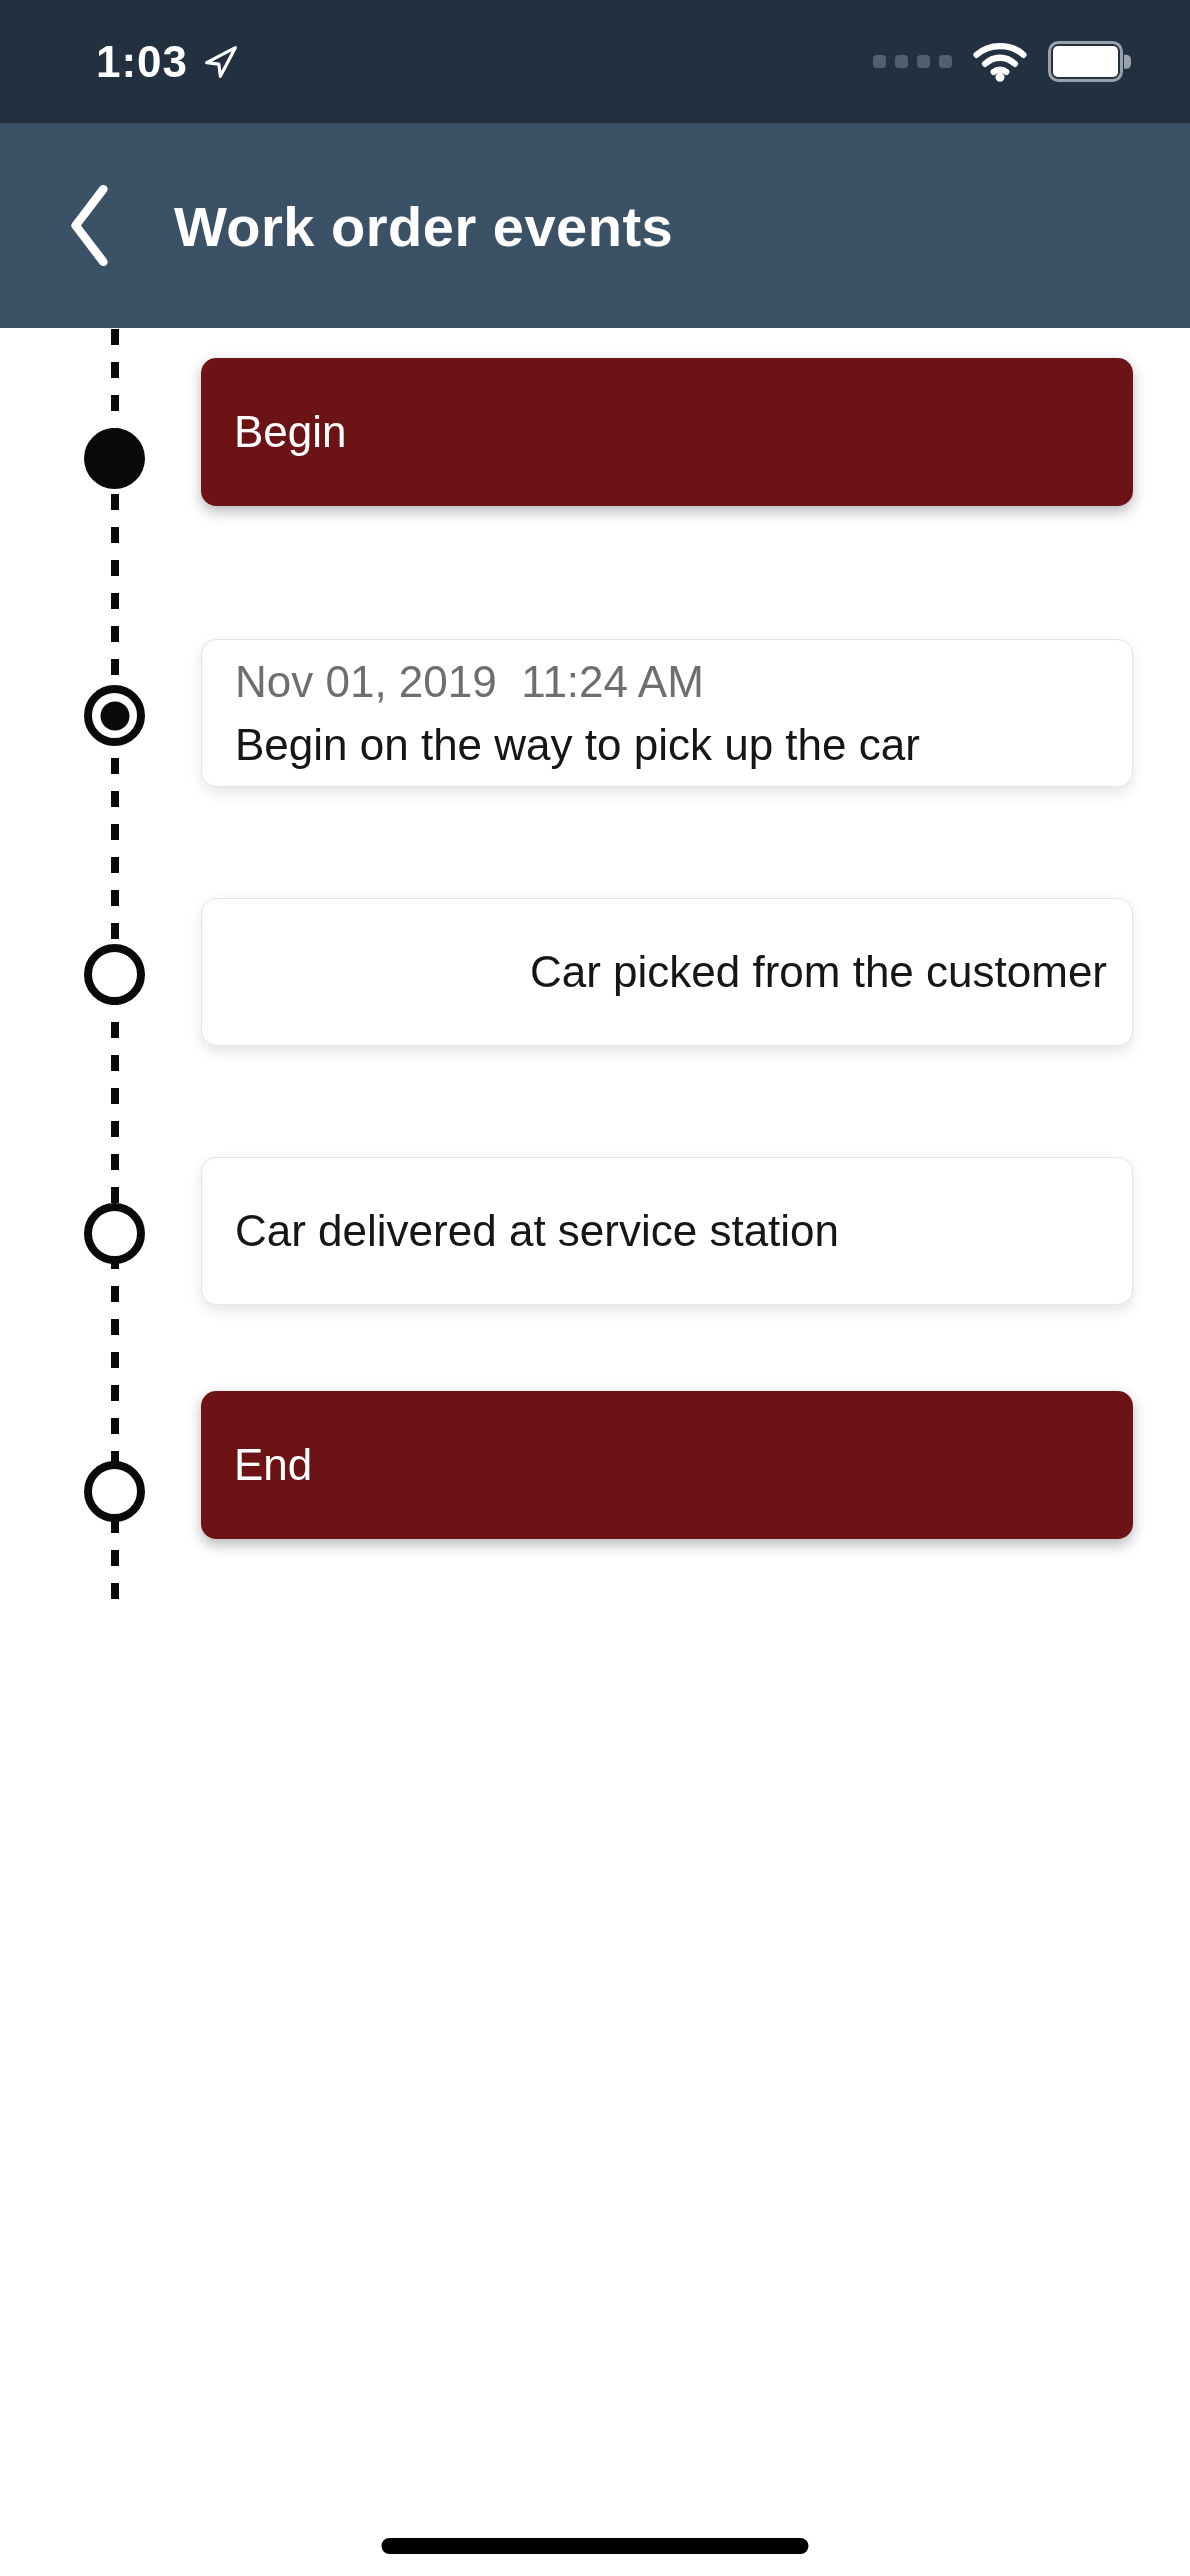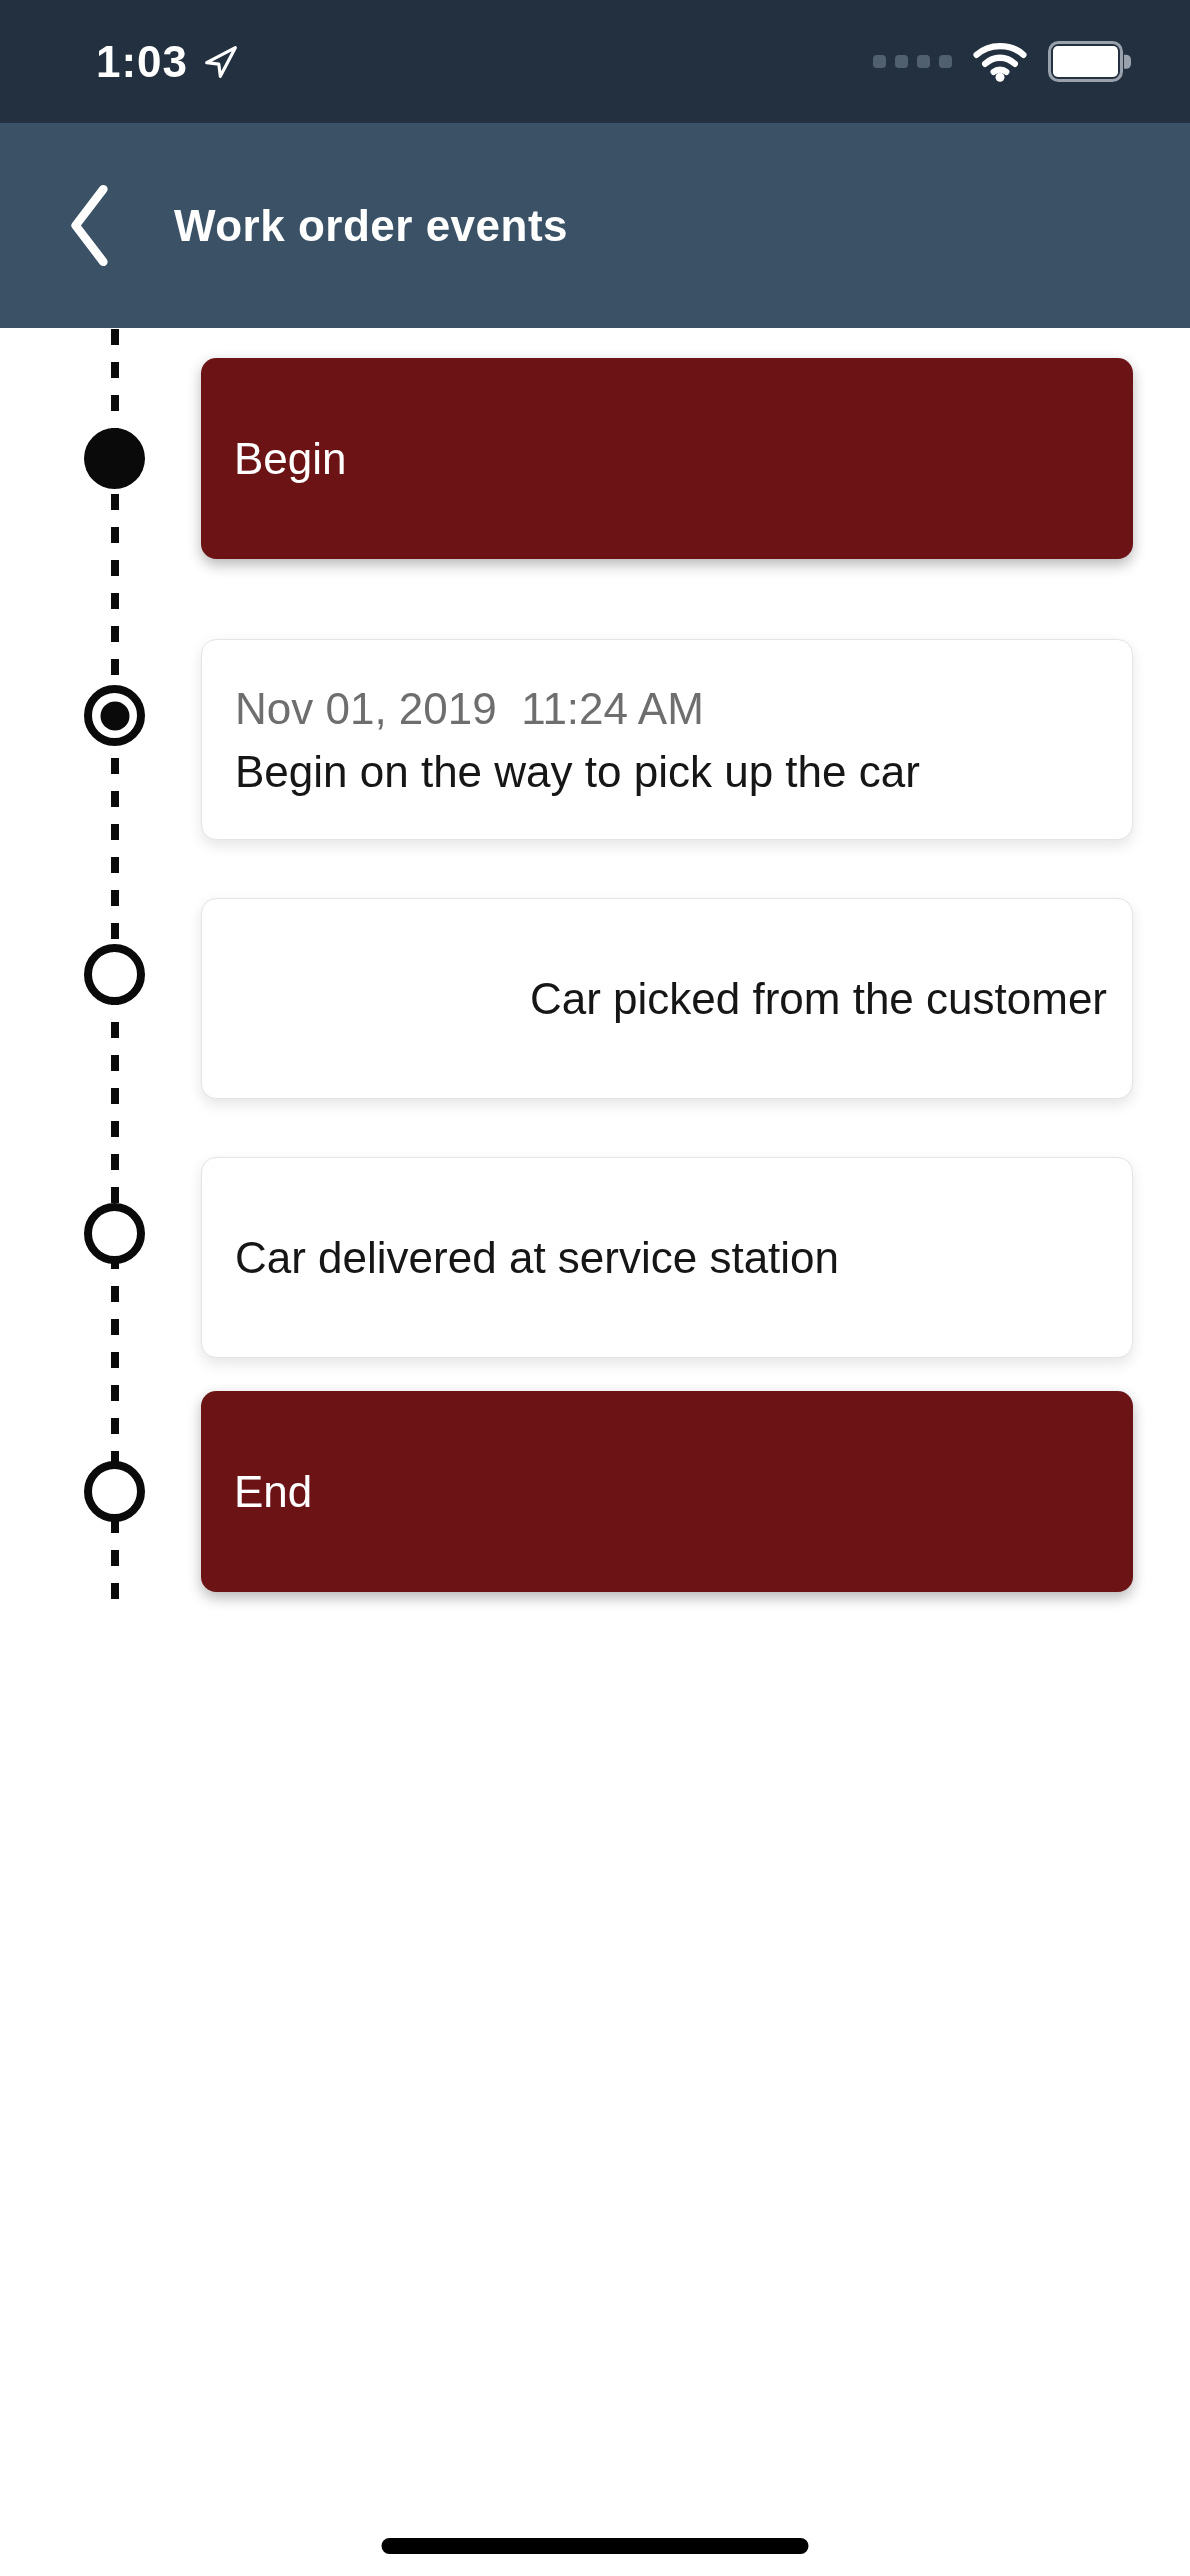--- a/index.html
+++ b/index.html
@@ -48,21 +48,21 @@
     position:absolute;top:123px;left:0;width:1190px;height:205px;
     background:var(--nav_bg);
   }
   .back-button{
     position:absolute;left:50px;top:50%;transform:translateY(-50%);
     width:77px;height:105px;background:none;border:none;padding:0;cursor:pointer;
     display:flex;align-items:center;justify-content:center;
   }
   .nav-title{
     position:absolute;left:174px;top:50%;transform:translateY(-50%);
-    margin:0;color:#fff;font-size:44px;font-weight:700;letter-spacing:0.5px;
+    margin:0;color:#fff;font-size:56px;font-weight:700;letter-spacing:0.5px;
   }
 
   
   .timeline-line{
     position:absolute;left:111px;top:329px;width:7.7px;height:1281px;
     background:repeating-linear-gradient(to bottom,var(--marker_color) 0 16.3px,transparent 16.3px 33px);
   }
   .marker{
     position:absolute;left:84px;width:61px;height:61px;border-radius:50%;
     box-sizing:border-box;
@@ -70,21 +70,21 @@
   .marker.filled{background:var(--marker_color);}
   .marker.ring{background:#fff;border:8.6px solid var(--marker_color);}
   .marker .dot{
     position:absolute;left:50%;top:50%;transform:translate(-50%,-50%);
     width:29px;height:29px;border-radius:50%;background:var(--marker_color);
   }
   .m1{top:428px;} .m2{top:685px;} .m3{top:944px;} .m4{top:1203px;} .m5{top:1461px;}
 
   
   .card{
-    position:absolute;left:201px;width:932px;height:201px;
+    position:absolute;left:201px;width:932px;height:148px;
     border-radius:15.3px;box-sizing:border-box;
     display:flex;align-items:center;
     padding-left:33px;padding-right:25px;
     font-size:44px;
   }
   .card.accent{
     background:var(--accent);color:#ffffff;
     box-shadow:0 5.8px 13.4px rgba(0,0,0,.28);
   }
   .card.plain{

